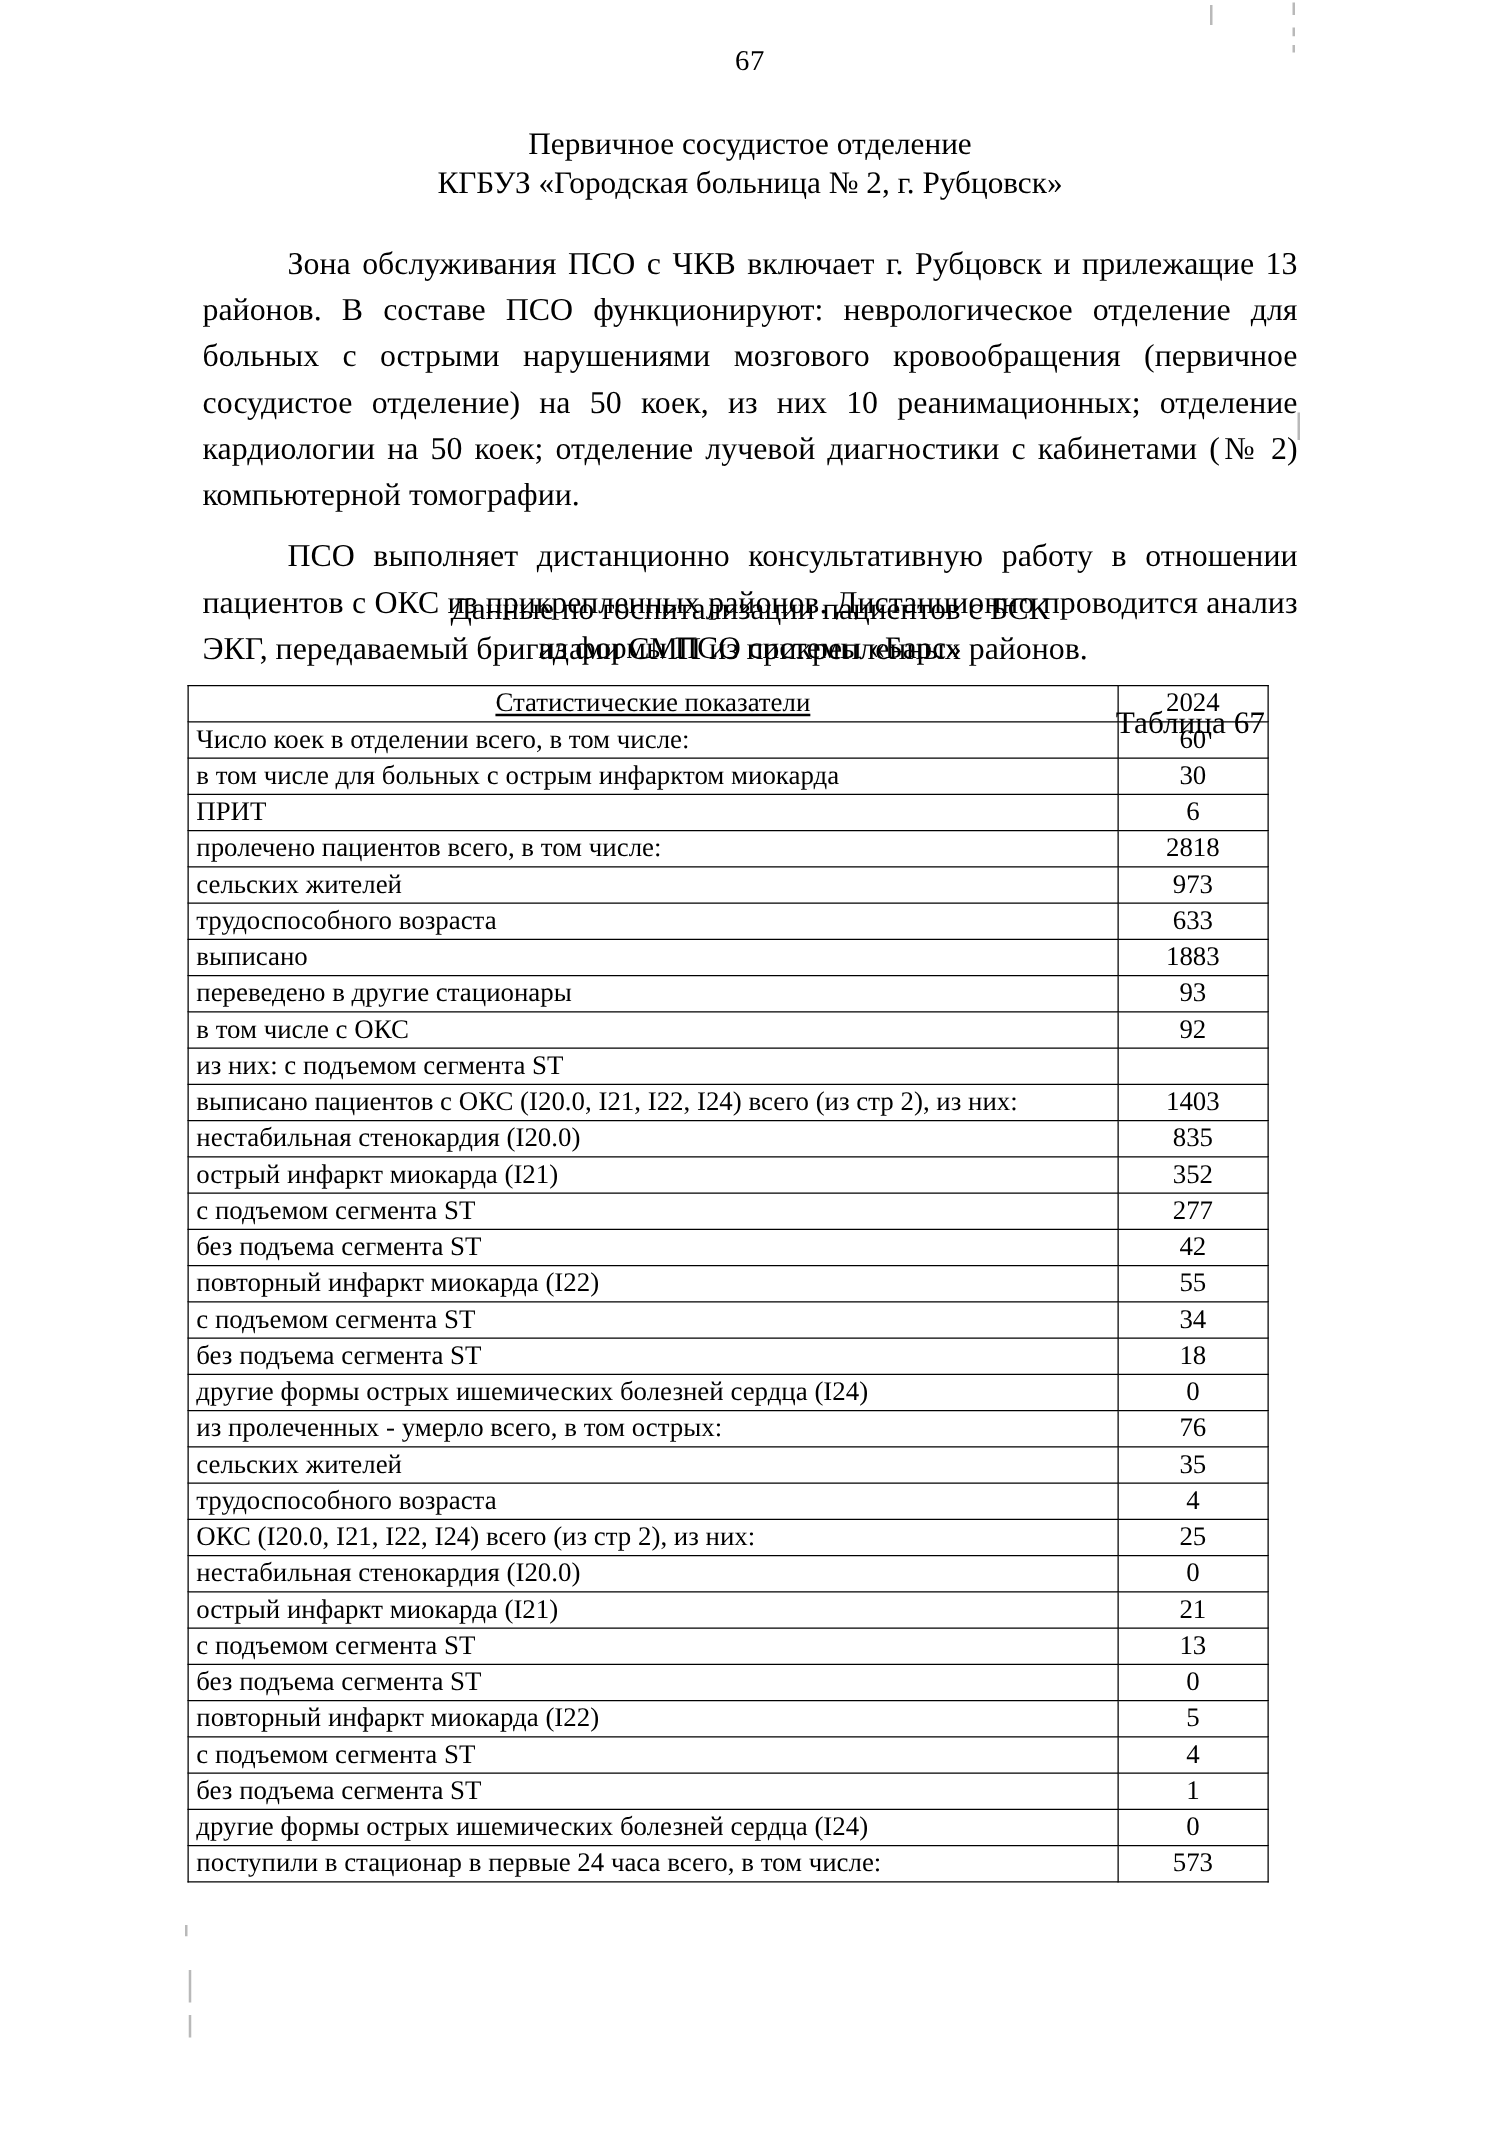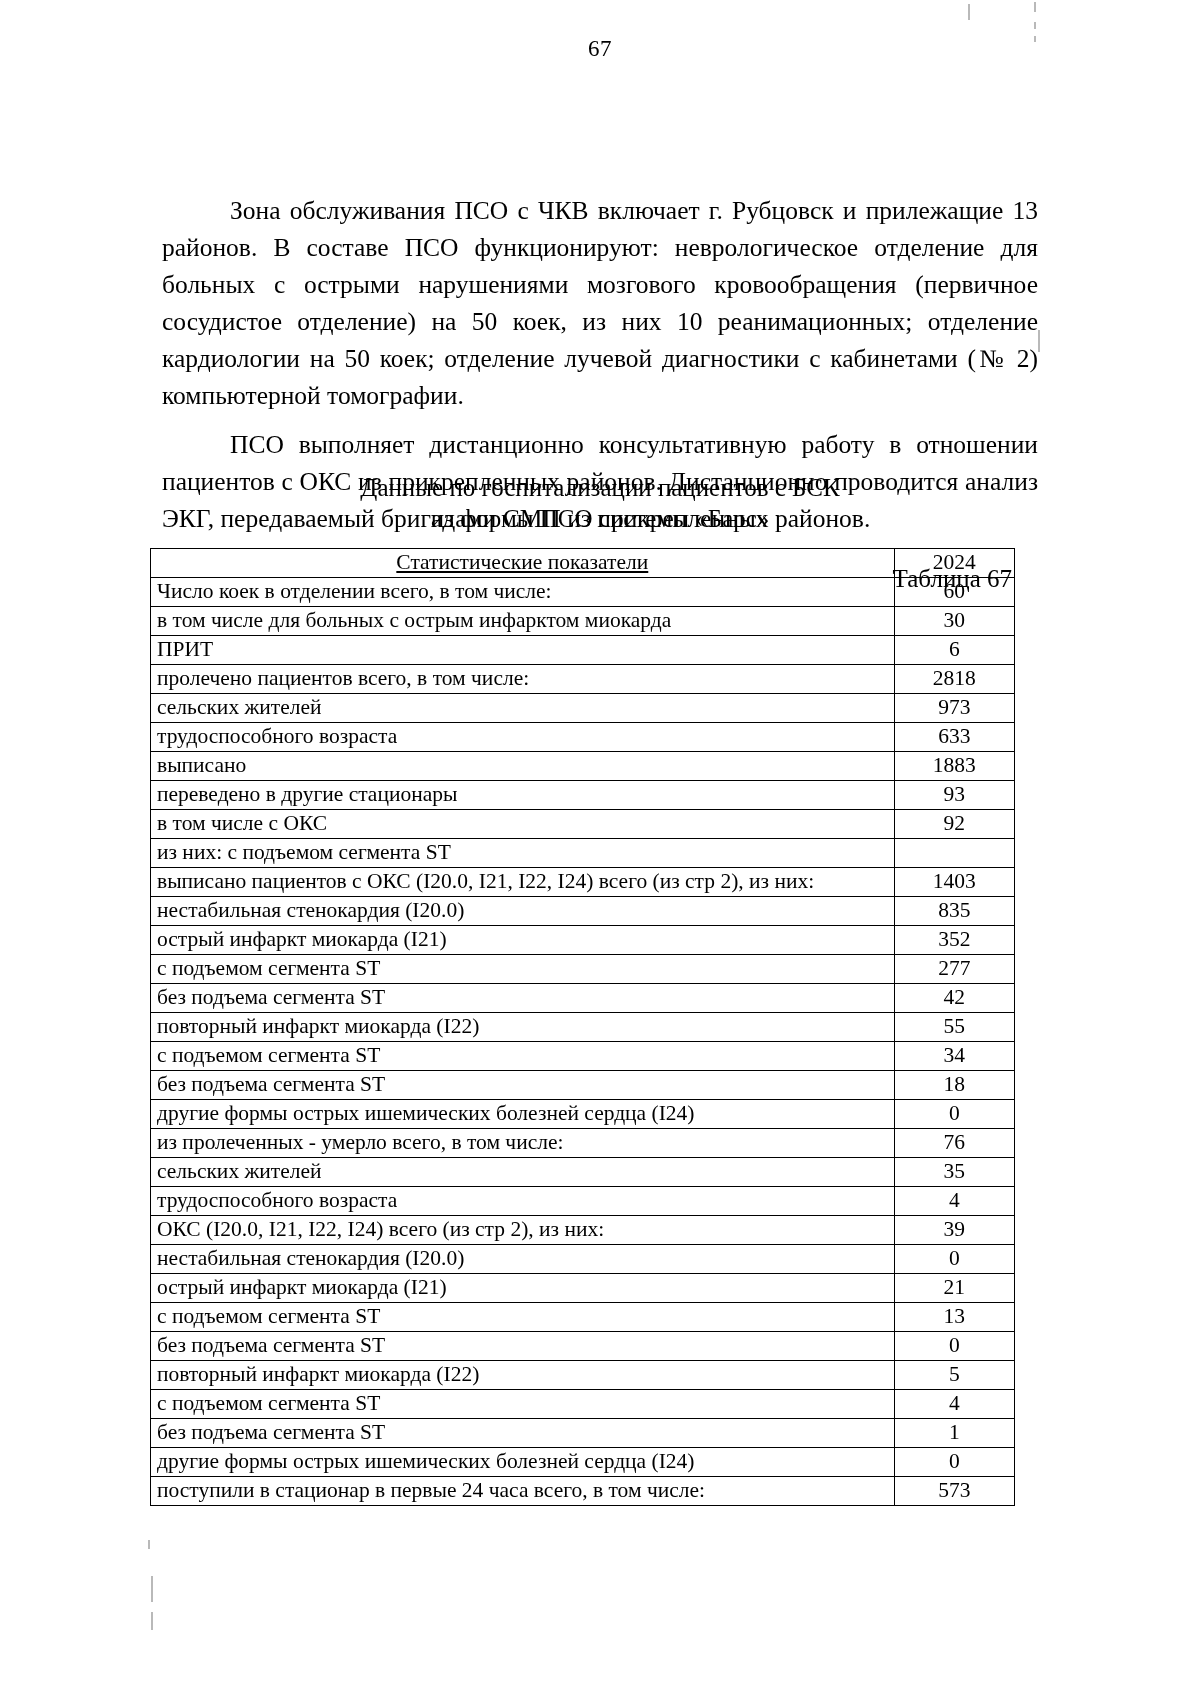--- a/index.html
+++ b/index.html
@@ -135,20 +135,24 @@
   <div class="scan-mark mark-b"></div>
   <div class="scan-mark mark-c"></div>
   <div class="scan-mark mark-d"></div>
   <div class="scan-mark mark-e"></div>
   <div class="scan-mark mark-f"></div>
   <div class="scan-mark mark-g"></div>
   <div class="scan-mark mark-h"></div>
 
   <div class="page-number">67</div>
 
+  <div class="heading">
+    <div>Первичное сосудистое отделение</div>
+    <div>КГБУЗ «Городская больница № 2, г. Рубцовск»</div>
+  </div>
 
   <div class="body-text">
     <p>Зона обслуживания ПСО с ЧКВ включает г. Рубцовск и прилежащие 13 районов. В составе ПСО функционируют: неврологическое отделение для больных с острыми нарушениями мозгового кровообращения (первичное сосудистое отделение) на 50 коек, из них 10 реанимационных; отделение кардиологии на 50 коек; отделение лучевой диагностики с кабинетами (№ 2) компьютерной томографии.</p>
     <p>ПСО выполняет дистанционно консультативную работу в отношении пациентов с ОКС из прикрепленных районов. Дистанционно проводится анализ ЭКГ, передаваемый бригадами СМП из прикрепленных районов.</p>
   </div>
 
   <div class="table-caption">
     <div>Данные по госпитализации пациентов с БСК</div>
     <div>из формы ПСО системы «Барс»</div>
   </div>
@@ -231,34 +235,34 @@
         </tr>
         <tr>
           <td class="label">без подъема сегмента ST</td>
           <td class="value">18</td>
         </tr>
         <tr>
           <td class="label">другие формы острых ишемических болезней сердца (I24)</td>
           <td class="value">0</td>
         </tr>
         <tr>
-          <td class="label">из пролеченных - умерло всего, в том числе:</td>
+          <td class="label">из пролеченных - умерло всего, в том острых:</td>
           <td class="value">76</td>
         </tr>
         <tr>
           <td class="label">сельских жителей</td>
           <td class="value">35</td>
         </tr>
         <tr>
           <td class="label">трудоспособного возраста</td>
           <td class="value">4</td>
         </tr>
         <tr>
           <td class="label">ОКС (I20.0, I21, I22, I24) всего (из стр 2), из них:</td>
-          <td class="value">39</td>
+          <td class="value">25</td>
         </tr>
         <tr>
           <td class="label">нестабильная стенокардия (I20.0)</td>
           <td class="value">0</td>
         </tr>
         <tr>
           <td class="label">острый инфаркт миокарда (I21)</td>
           <td class="value">21</td>
         </tr>
         <tr>

